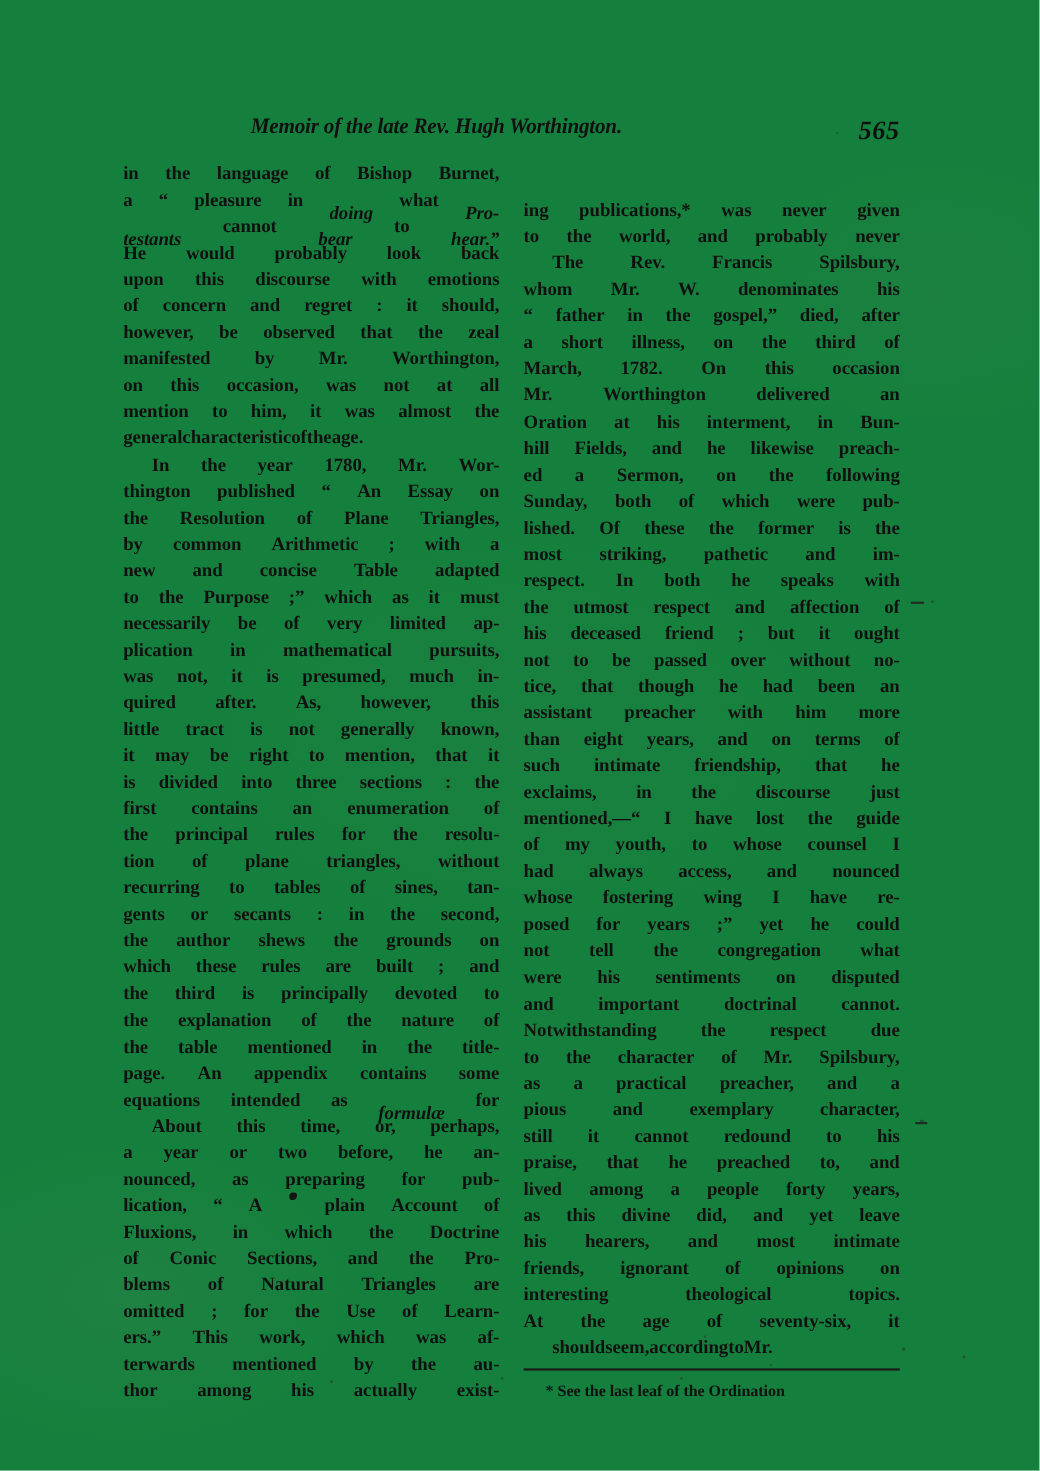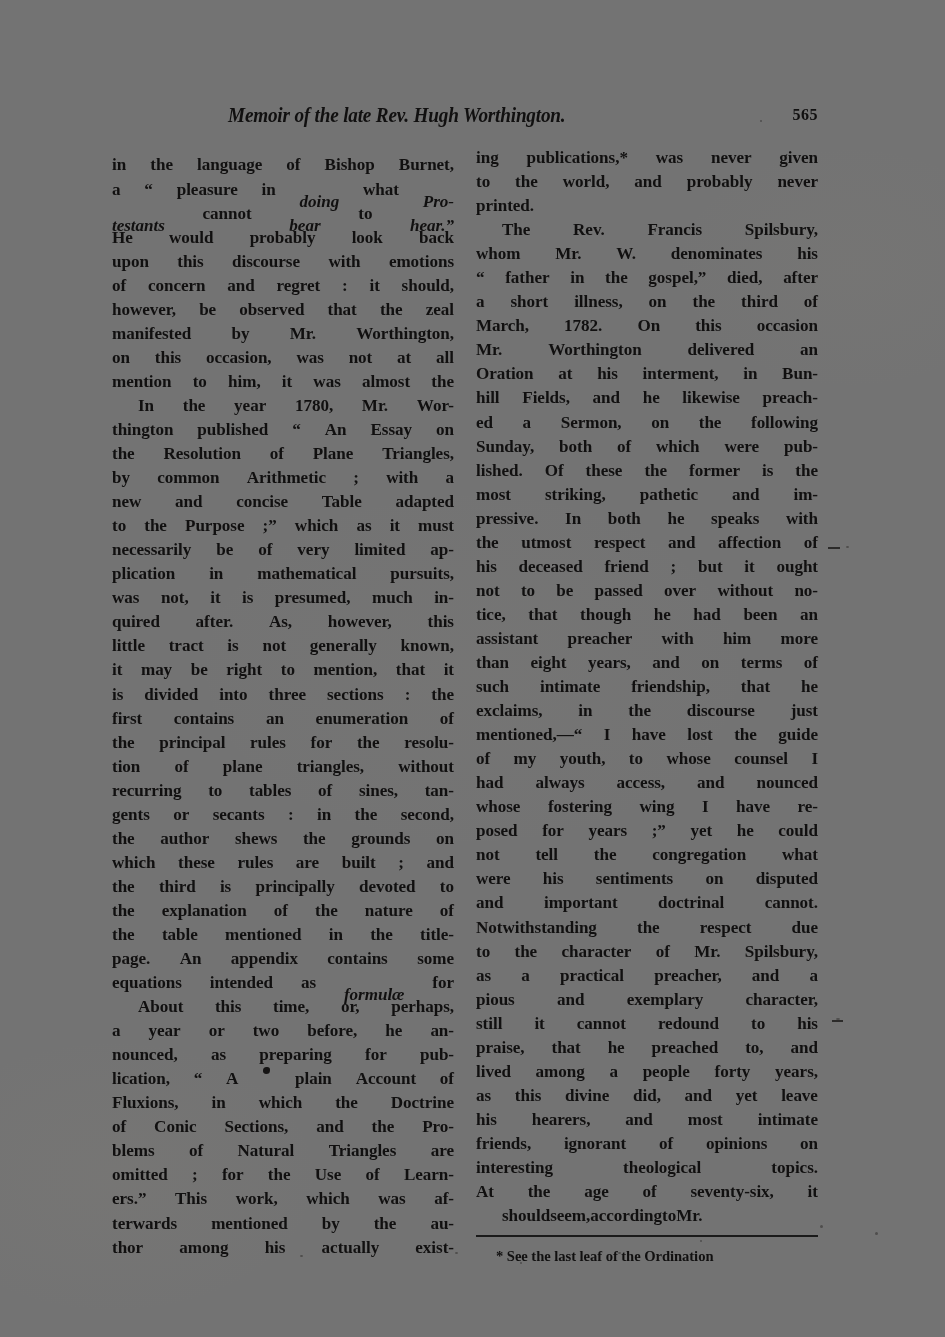--- a/index.html
+++ b/index.html
@@ -6,21 +6,21 @@
   html, body {
     margin: 0;
     padding: 0;
     background: #ffffff;
   }
   .page {
     position: relative;
     width: 945px;
     height: 1337px;
     margin: 0 auto;
-    background: #737373;
+    background: #15803d;
     overflow: hidden;
     font-family: "Liberation Serif", "DejaVu Serif", serif;
     color: #111010;
   }
   
   .page::before {
     content: "";
     position: absolute;
     inset: 0;
     pointer-events: none;
@@ -55,29 +55,30 @@
     white-space: nowrap;
     transform: scaleX(0.96);
     transform-origin: left center;
   }
   .runhead-folio {
     position: absolute;
     right: 0;
     top: 2px;
     font-family: "Liberation Serif", "DejaVu Serif", serif;
     font-weight: 700;
-    font-size: 16px;
+    font-style: italic;
+    font-size: 24px;
     letter-spacing: 0.5px;
   }
 
   
   .columns {
     display: flex;
     gap: 22px;
-    align-items: center;
+    align-items: flex-end;
   }
   .col {
     width: 342px;
     position: relative;
   }
 
   .ln {
     display: block;
     font-size: 17.1px;
     line-height: 24.05px;
@@ -226,20 +227,21 @@
           </div>
           <div class="ln just">
             <span>mention</span>
             <span>to</span>
             <span>him,</span>
             <span>it</span>
             <span>was</span>
             <span>almost</span>
             <span>the</span>
           </div>
+          <div class="ln"><span>general</span><span>characteristic</span><span>of</span><span>the</span><span>age.</span></div>
           <div class="ln just pind">
             <span>In</span>
             <span>the</span>
             <span>year</span>
             <span>1780,</span>
             <span>Mr.</span>
             <span>Wor-</span>
           </div>
           <div class="ln just">
             <span>thington</span>
@@ -529,21 +531,20 @@
               <span>given</span>
             </div>
             <div class="ln just">
               <span>to</span>
               <span>the</span>
               <span>world,</span>
               <span>and</span>
               <span>probably</span>
               <span>never</span>
             </div>
-            <div class="ln"><span>printed.</span></div>
             <div class="ln just pind">
               <span>The</span>
               <span>Rev.</span>
               <span>Francis</span>
               <span>Spilsbury,</span>
             </div>
             <div class="ln just">
               <span>whom</span>
               <span>Mr.</span>
               <span>W.</span>
@@ -623,21 +624,21 @@
               <span>the</span>
             </div>
             <div class="ln just">
               <span>most</span>
               <span>striking,</span>
               <span>pathetic</span>
               <span>and</span>
               <span>im-</span>
             </div>
             <div class="ln just">
-              <span>pressive.</span>
+              <span>respect.</span>
               <span>In</span>
               <span>both</span>
               <span>he</span>
               <span>speaks</span>
               <span>with</span>
             </div>
             <div class="ln just">
               <span>the</span>
               <span>utmost</span>
               <span>respect</span>

